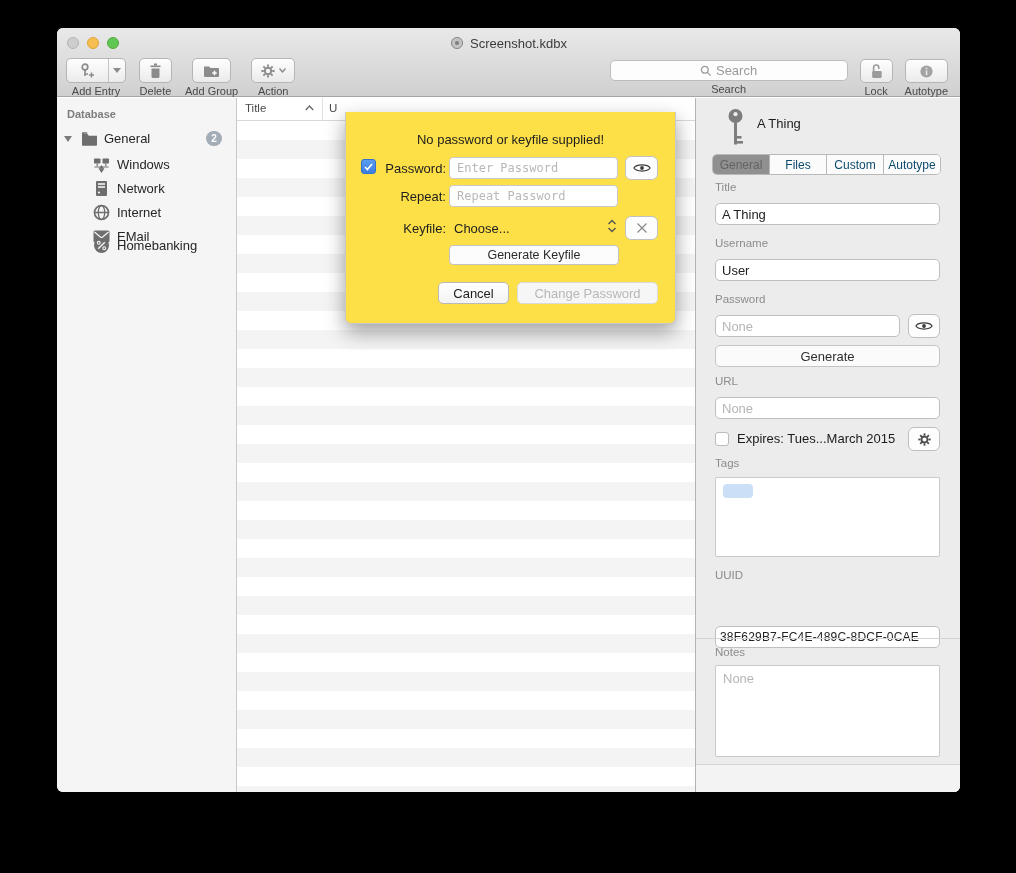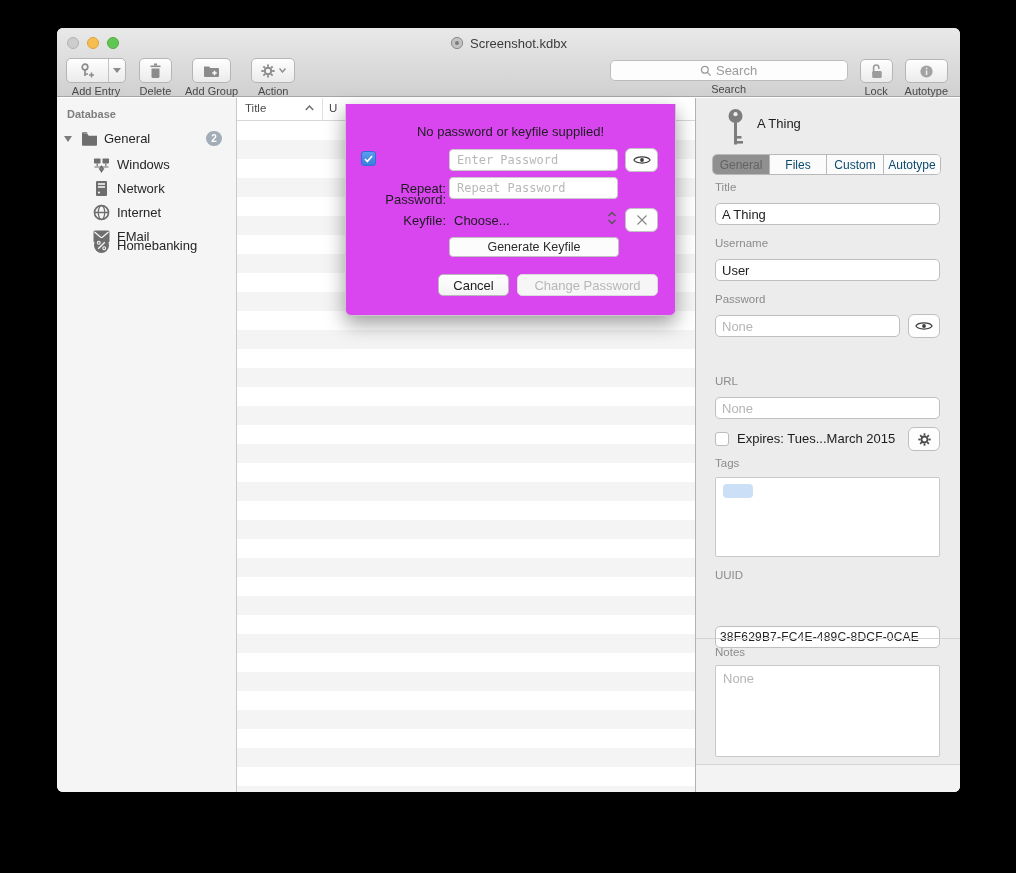--- a/index.html
+++ b/index.html
@@ -68,21 +68,21 @@
     background:#fdfdfd;display:flex;align-items:center;justify-content:center;}
   .wide-btn{position:absolute;left:19px;width:225px;height:22px;border:1px solid #c4c4c4;border-radius:5px;
     background:#fbfbfb;display:flex;align-items:center;justify-content:center;font-size:13px;color:#2e2e2e;}
   .checkbox{width:14px;height:14px;border:1px solid #bcbcbc;border-radius:3px;background:#fff;}
   .box{position:absolute;left:19px;width:225px;background:#fff;border:1px solid #c9c9c9;border-radius:2px;}
   .tagpill{position:absolute;left:7px;top:6px;width:30px;height:14px;border-radius:4px;background:#cbdff7;}
   .divider{position:absolute;left:0;right:0;height:1px;background:#d4d4d4;}
   .ins-footer{position:absolute;left:0;right:0;top:667px;bottom:0;background:#f3f3f4;}
   .ph-text{position:absolute;left:7px;top:5px;font-size:13px;color:#b5b5b5;}
   
-  .sheet{position:absolute;left:288px;top:76px;width:331px;height:212px;background:#d946ef;
+  .sheet{position:absolute;left:288px;top:84px;width:331px;height:212px;background:#fde047;
     border:1px solid #c8c8c8;border-top:none;border-radius:0 0 6px 6px;
     box-shadow:0 8px 20px rgba(0,0,0,.38);z-index:5;}
   .sheet-msg{position:absolute;left:0;right:0;top:20px;text-align:center;font-size:13px;color:#1d1d1f;}
   .sheet-label{position:absolute;left:32px;width:68px;text-align:right;font-size:13px;color:#1d1d1f;}
   .sheet-input{position:absolute;left:103px;width:169px;height:22px;border:1px solid #c9c9c9;
     border-radius:4px;background:#fff;padding:0 7px;outline:none;
     font-family:"DejaVu Sans Mono","Liberation Mono",monospace;font-size:12px;color:#333;}
   .sheet-input::placeholder{color:#b8b8b8;}
   .sheet-sqbtn{position:absolute;left:279px;width:33px;height:24px;border:1px solid #c2c2c2;
     border-radius:6px;background:#fdfdfd;display:flex;align-items:center;justify-content:center;}
@@ -356,20 +356,23 @@
 
       <span class="ins-label" style="left:19px;top:195px;text-align:right;">Password</span>
       <input class="ins-field" style="left: 19px; top: 217px; width: 185px;" placeholder="None">
       <span class="sqbtn" style="left:212px;top:216px;">
         <svg width="18" height="12" viewBox="0 0 20 12">
             <path d="M1 6 C4 1.5 16 1.5 19 6 C16 10.5 4 10.5 1 6 Z" fill="none" stroke="#3c3c3c" stroke-width="1.4"></path>
             <circle cx="10" cy="6" r="2.1" fill="#3c3c3c"></circle>
           </svg>
       </span>
 
+      <div class="wide-btn" style="top:247px;">
+        <span>Generate</span>
+      </div>
 
       <span class="ins-label" style="left:19px;top:277px;">URL</span>
       <input class="ins-field" style="left: 19px; top: 299px; width: 225px;" placeholder="None">
 
       <span class="checkbox" style="position:absolute;left:19px;top:334px;"></span>
       <span style="position:absolute;left:41px;top:333px;font-size:13px;color:#1c1c1c;">Expires: Tues...March 2015</span>
       <span class="sqbtn" style="left:212px;top:329px;">
         <svg width="15" height="15" viewBox="0 0 16 16">
             <g stroke="#4a4a4a" stroke-width="1.9">
               <line x1="12.2" y1="8" x2="14.6" y2="8"></line>
@@ -406,21 +409,21 @@
   </div>
 
   <div class="sheet">
     <div class="sheet-msg">No password or keyfile supplied!</div>
 
     <span class="chk-on" style="top:47px;">
       <svg width="9" height="8" viewBox="0 0 9 8">
           <polyline points="1,4 3.4,6.5 8,1" fill="none" stroke="#fff" stroke-width="1.7"></polyline>
         </svg>
     </span>
-    <span class="sheet-label" style="top:49px;margin-top:39px;">Password:</span>
+    <span class="sheet-label" style="top:49px;">Password:</span>
     <input class="sheet-input" style="top: 45px;" placeholder="Enter Password">
     <span class="sheet-sqbtn" style="top:44px;">
       <svg width="18" height="12" viewBox="0 0 20 12">
           <path d="M1 6 C4 1.5 16 1.5 19 6 C16 10.5 4 10.5 1 6 Z" fill="none" stroke="#3c3c3c" stroke-width="1.4"></path>
           <circle cx="10" cy="6" r="2.1" fill="#3c3c3c"></circle>
         </svg>
     </span>
 
     <span class="sheet-label" style="top:77px;">Repeat:</span>
     <input class="sheet-input" style="top: 73px;" placeholder="Repeat Password">

